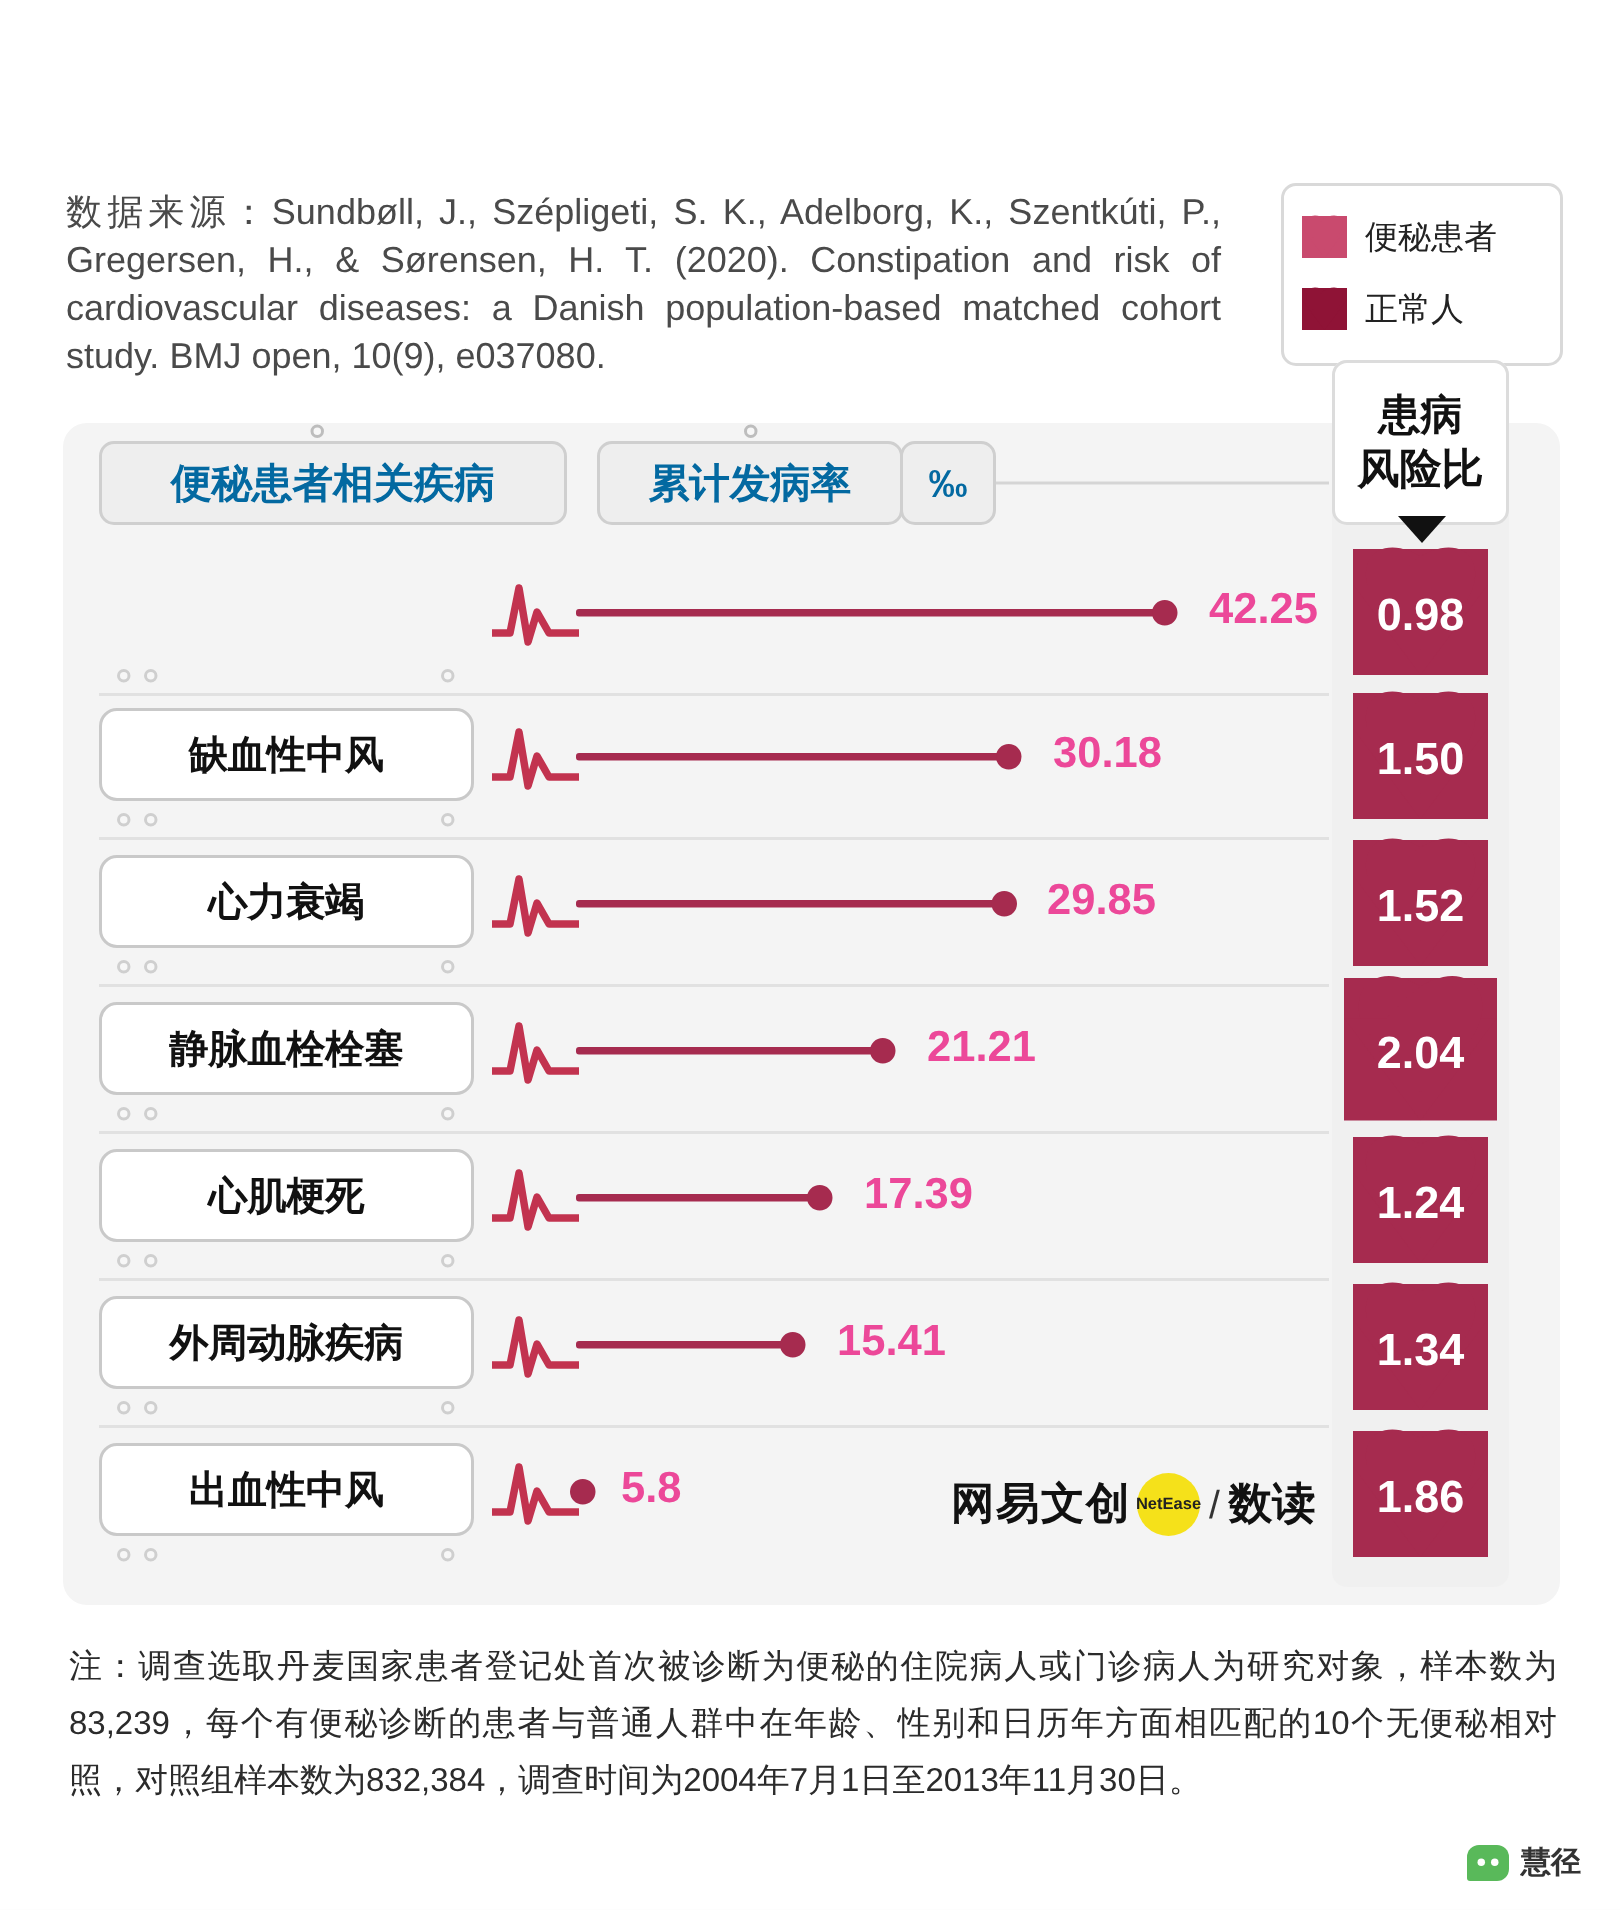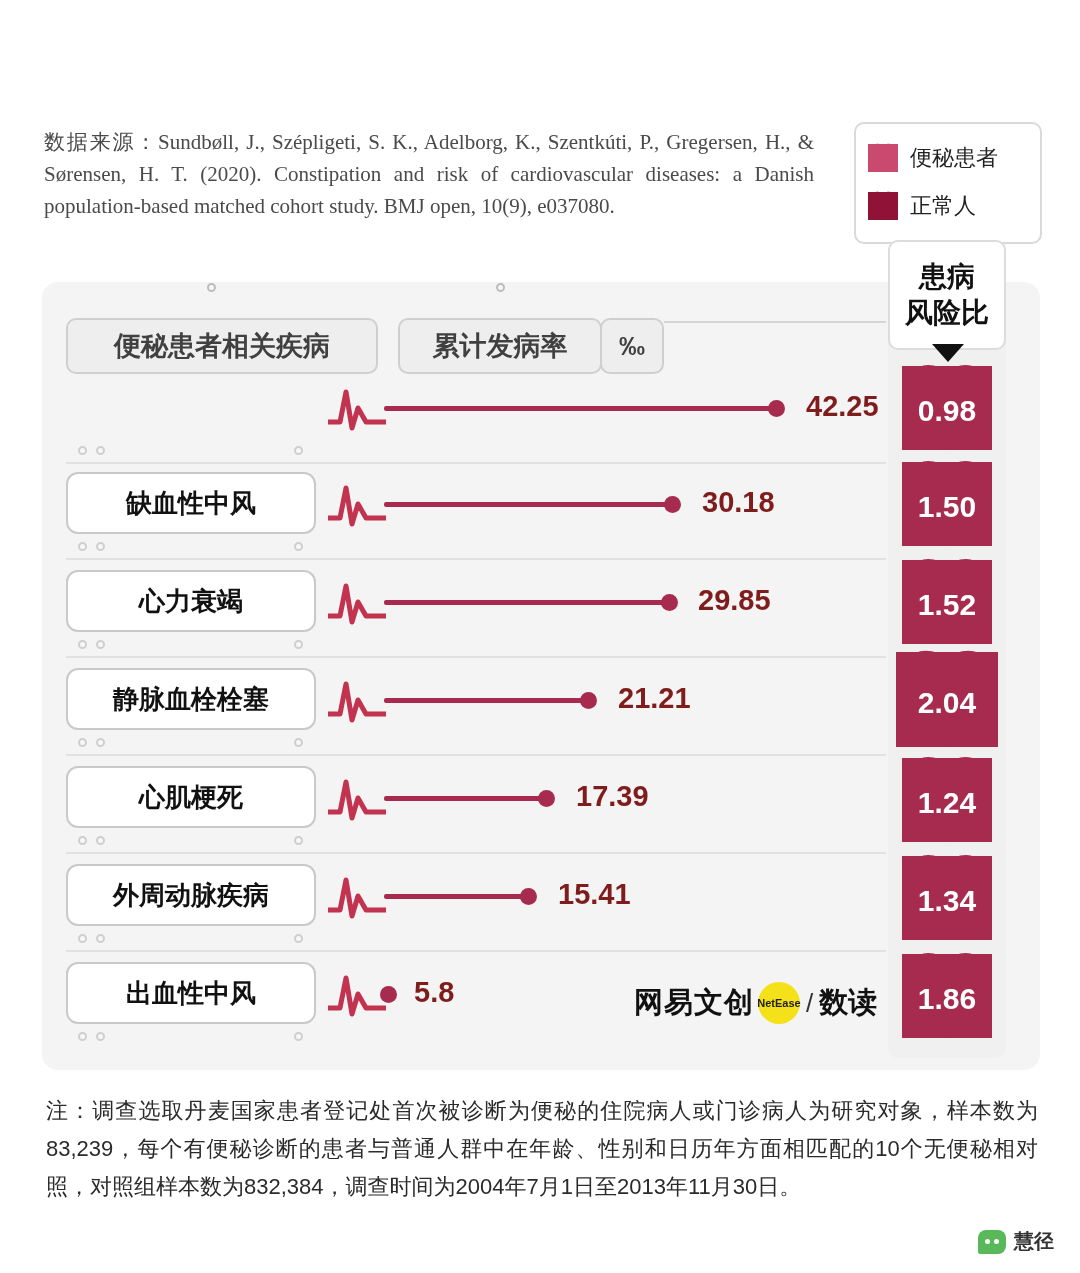--- a/index.html
+++ b/index.html
@@ -33,25 +33,24 @@
     color: #111111;
     white-space: nowrap;
   }
 
   
   .source {
     position: absolute;
     left: 44px;
     top: 126px;
     width: 770px;
-    font-size: 21px;
+    font-size: 24px;
     line-height: 32px;
     color: #4a4a4a;
     text-align: justify;
-    font-family: Liberation Serif, serif;
   }
 
   
   .legend {
     position: absolute;
     left: 854px;
     top: 122px;
     width: 188px;
     height: 122px;
     border: 2px solid #d9d9d9;
@@ -129,22 +128,21 @@
     position: absolute;
     background: #eeeeee;
     border: 2px solid #cfcfcf;
     border-radius: 10px;
     box-sizing: border-box;
     display: flex;
     align-items: center;
     justify-content: center;
     font-size: 27px;
     font-weight: bold;
-    color: #404040;
-    margin-top: 24px;
+    color: #0369a1;
   }
   .tab-disease {
     left: 66px;
     top: 294px;
     width: 312px;
     height: 56px;
   }
   .tab-rate {
     left: 398px;
     top: 294px;
@@ -286,21 +284,21 @@
     height: 17px;
     border-radius: 50%;
     background: #a62b4f;
     top: 32px;
   }
   .value {
     position: absolute;
     top: 22px;
     font-size: 29px;
     font-weight: bold;
-    color: #7f1d1d;
+    color: #ec4899;
   }
 
   
   .risk-heart {
     position: absolute;
     left: 902px;
     width: 90px;
     height: 84px;
     background: #a62b4f;
   }

